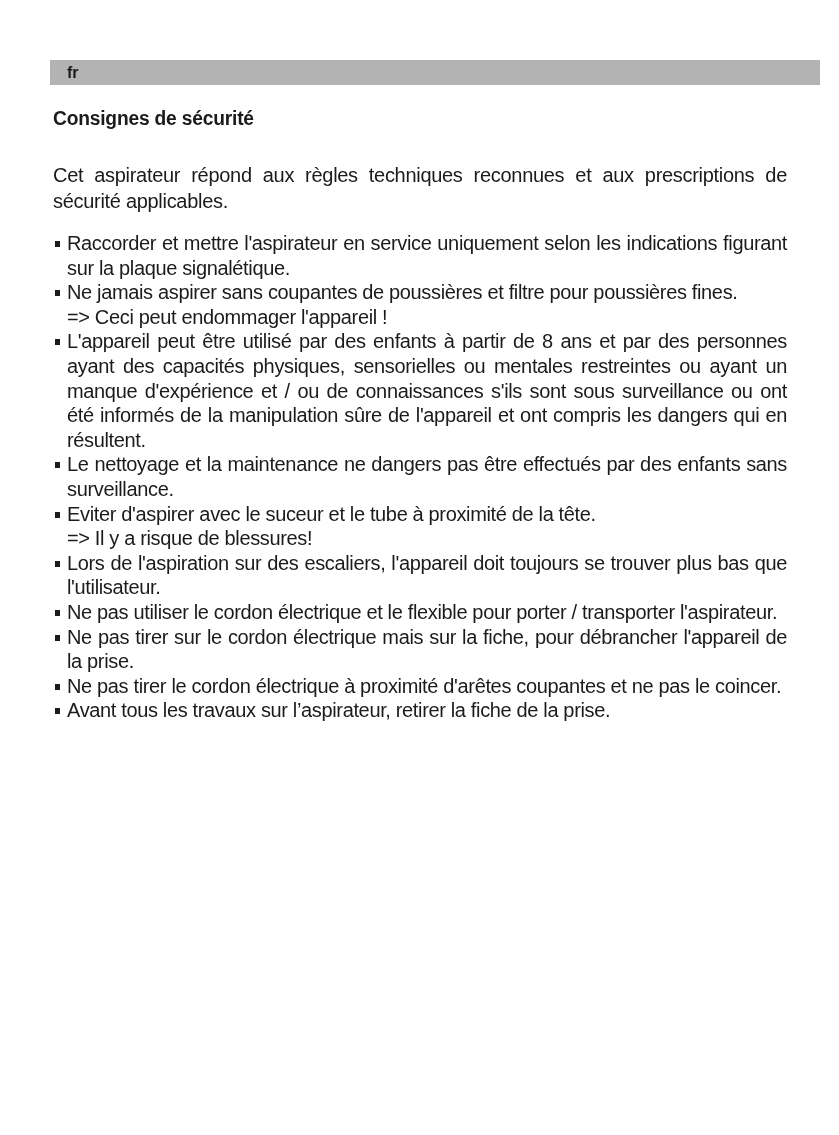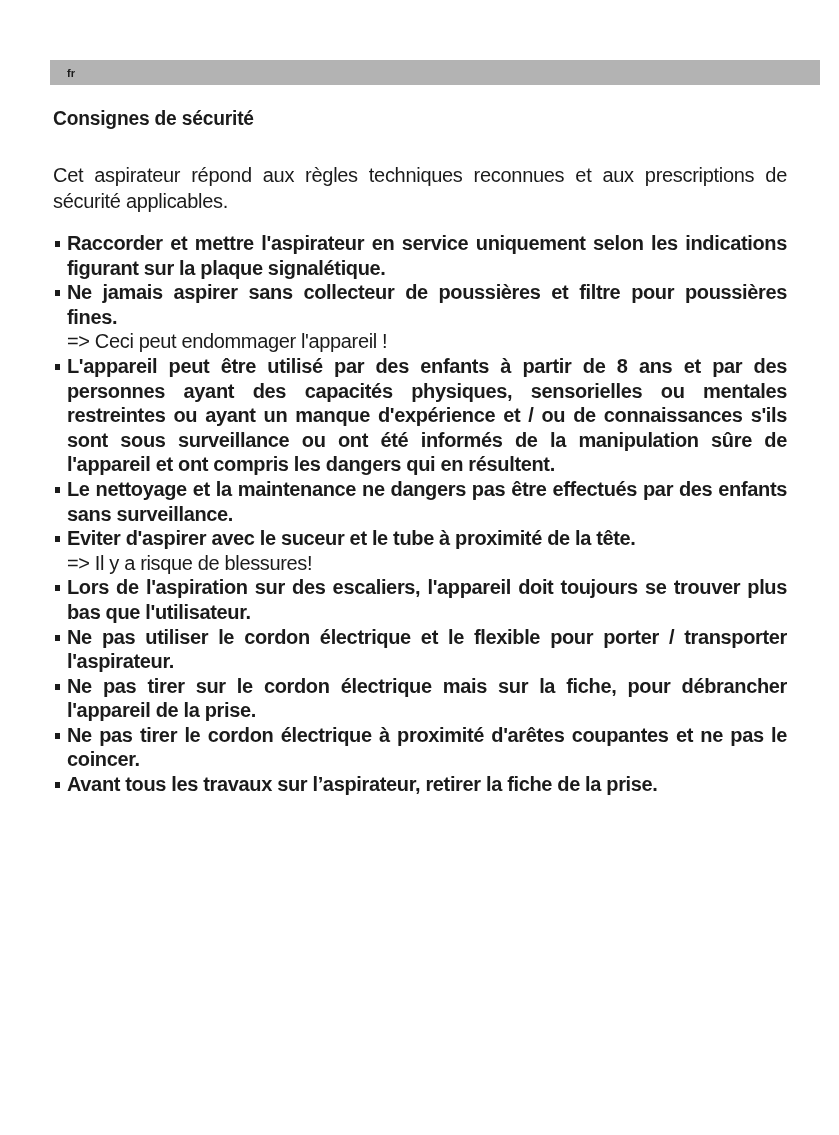--- a/index.html
+++ b/index.html
@@ -22,21 +22,21 @@
     width: 770px;
     height: 25px;
     background: #b3b3b3;
     box-sizing: border-box;
     padding-left: 17px;
     display: flex;
     align-items: center;
   }
   .lang-code {
     font-weight: bold;
-    font-size: 11px;
+    font-size: 16px;
     color: #1a1a1a;
   }
   .content {
     position: absolute;
     left: 53px;
     top: 107px;
     width: 734px;
   }
   .title {
     font-weight: bold;
@@ -72,21 +72,20 @@
     left: 2px;
     top: 10px;
     width: 5px;
     height: 6px;
     background: #1b1b1b;
   }
   .item .text {
     display: block;
     text-align: justify;
     text-align-last: left;
-    font-weight: bold;
   }
   .item .note {
     display: block;
     text-align: left;
   }
 </style>
 </head>
 <body>
 
 <div class="lang-bar">
@@ -97,21 +96,21 @@
   <h1 class="title">Consignes de sécurité</h1>
   <p class="intro">Cet aspirateur répond aux règles techniques reconnues et aux prescriptions de sécurité applicables.</p>
 
   <ul class="list">
     <li class="item">
       <span class="bullet"></span>
       <span class="text">Raccorder et mettre l'aspirateur en service uniquement selon les indications figurant sur la plaque signalétique.</span>
     </li>
     <li class="item">
       <span class="bullet"></span>
-      <span class="text">Ne jamais aspirer sans collecteur de poussières et filtre pour poussières fines.</span>
+      <span class="text">Ne jamais aspirer sans coupantes de poussières et filtre pour poussières fines.</span>
       <span class="note">=&gt; Ceci peut endommager l'appareil !</span>
     </li>
     <li class="item">
       <span class="bullet"></span>
       <span class="text">L'appareil peut être utilisé par des enfants à partir de 8 ans et par des personnes ayant des capacités physiques, sensorielles ou mentales restreintes ou ayant un manque d'expérience et / ou de connaissances s'ils sont sous surveillance ou ont été informés de la manipulation sûre de l'appareil et ont compris les dangers qui en résultent.</span>
     </li>
     <li class="item">
       <span class="bullet"></span>
       <span class="text">Le nettoyage et la maintenance ne dangers pas être effectués par des enfants sans surveillance.</span>
     </li>

